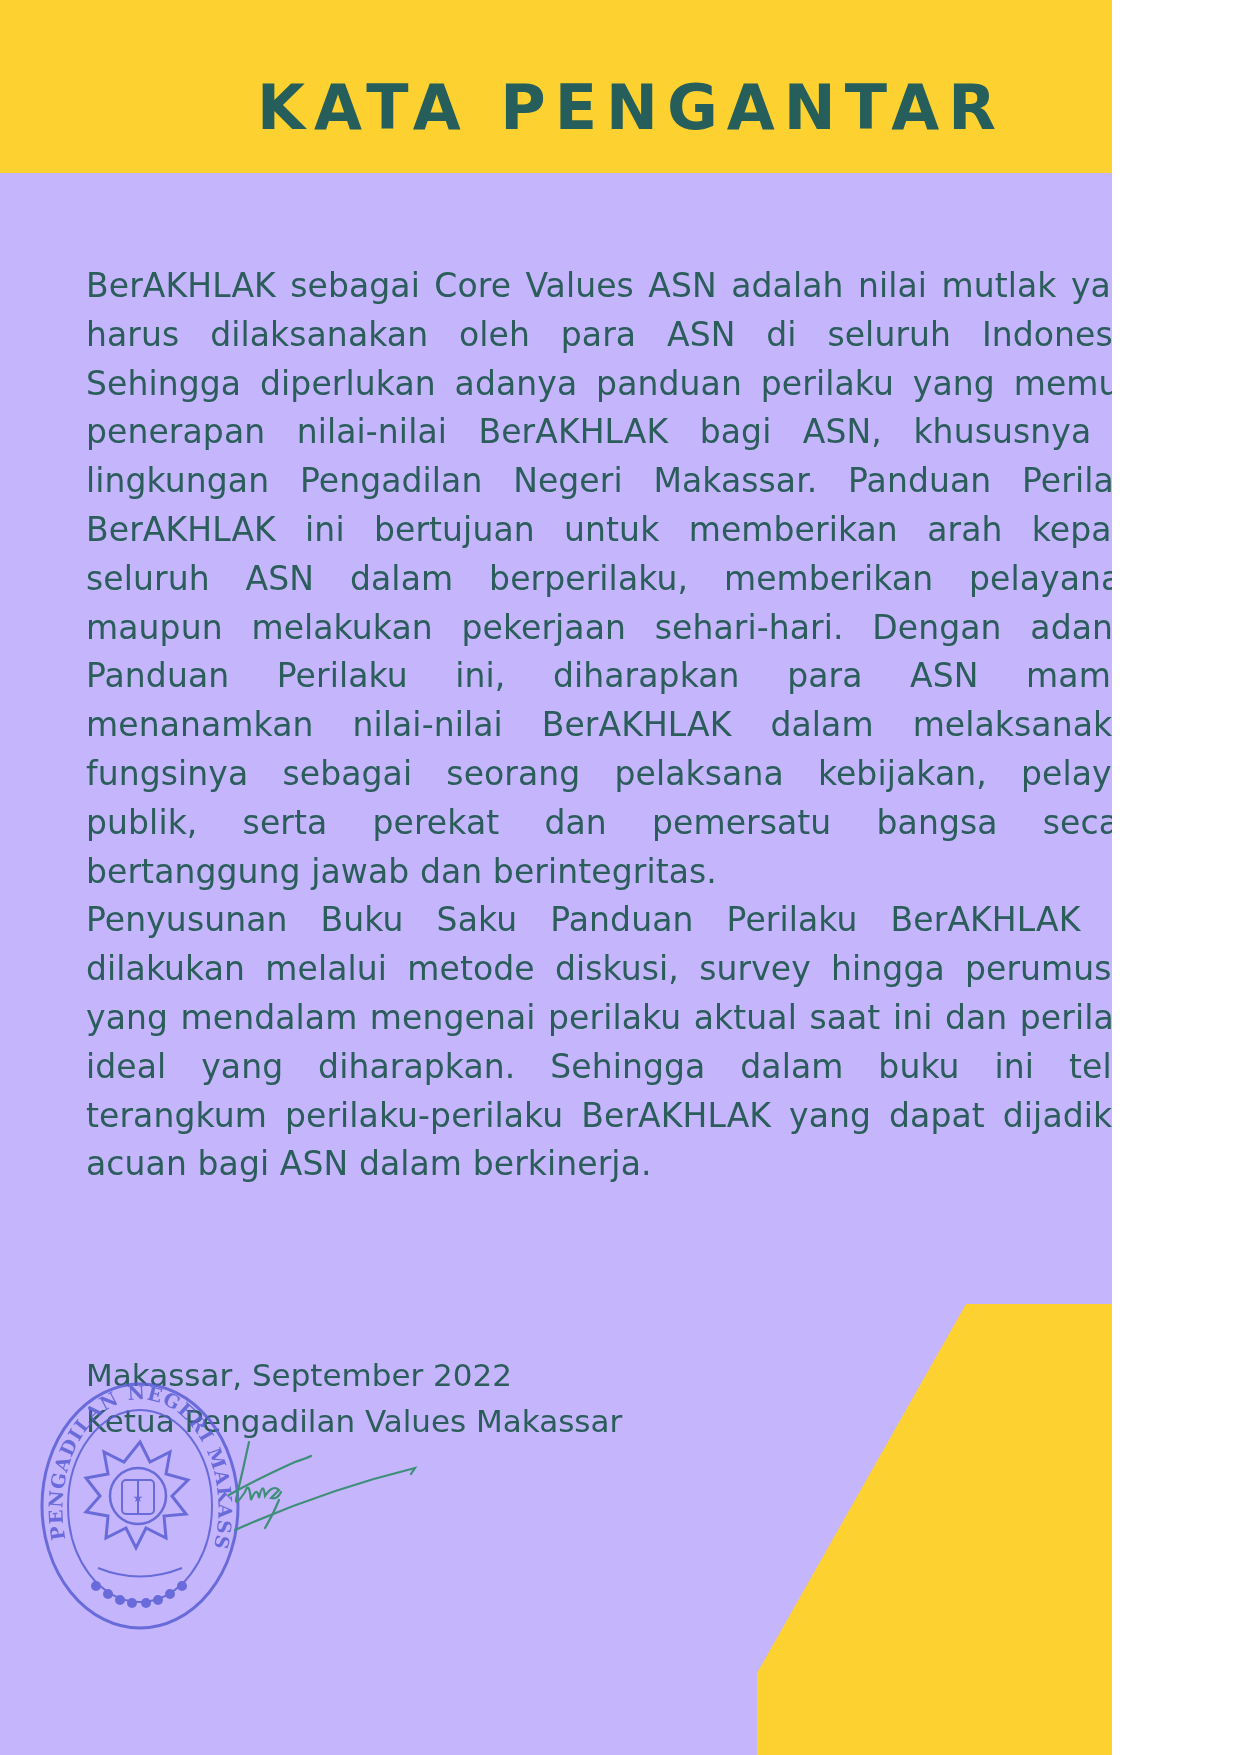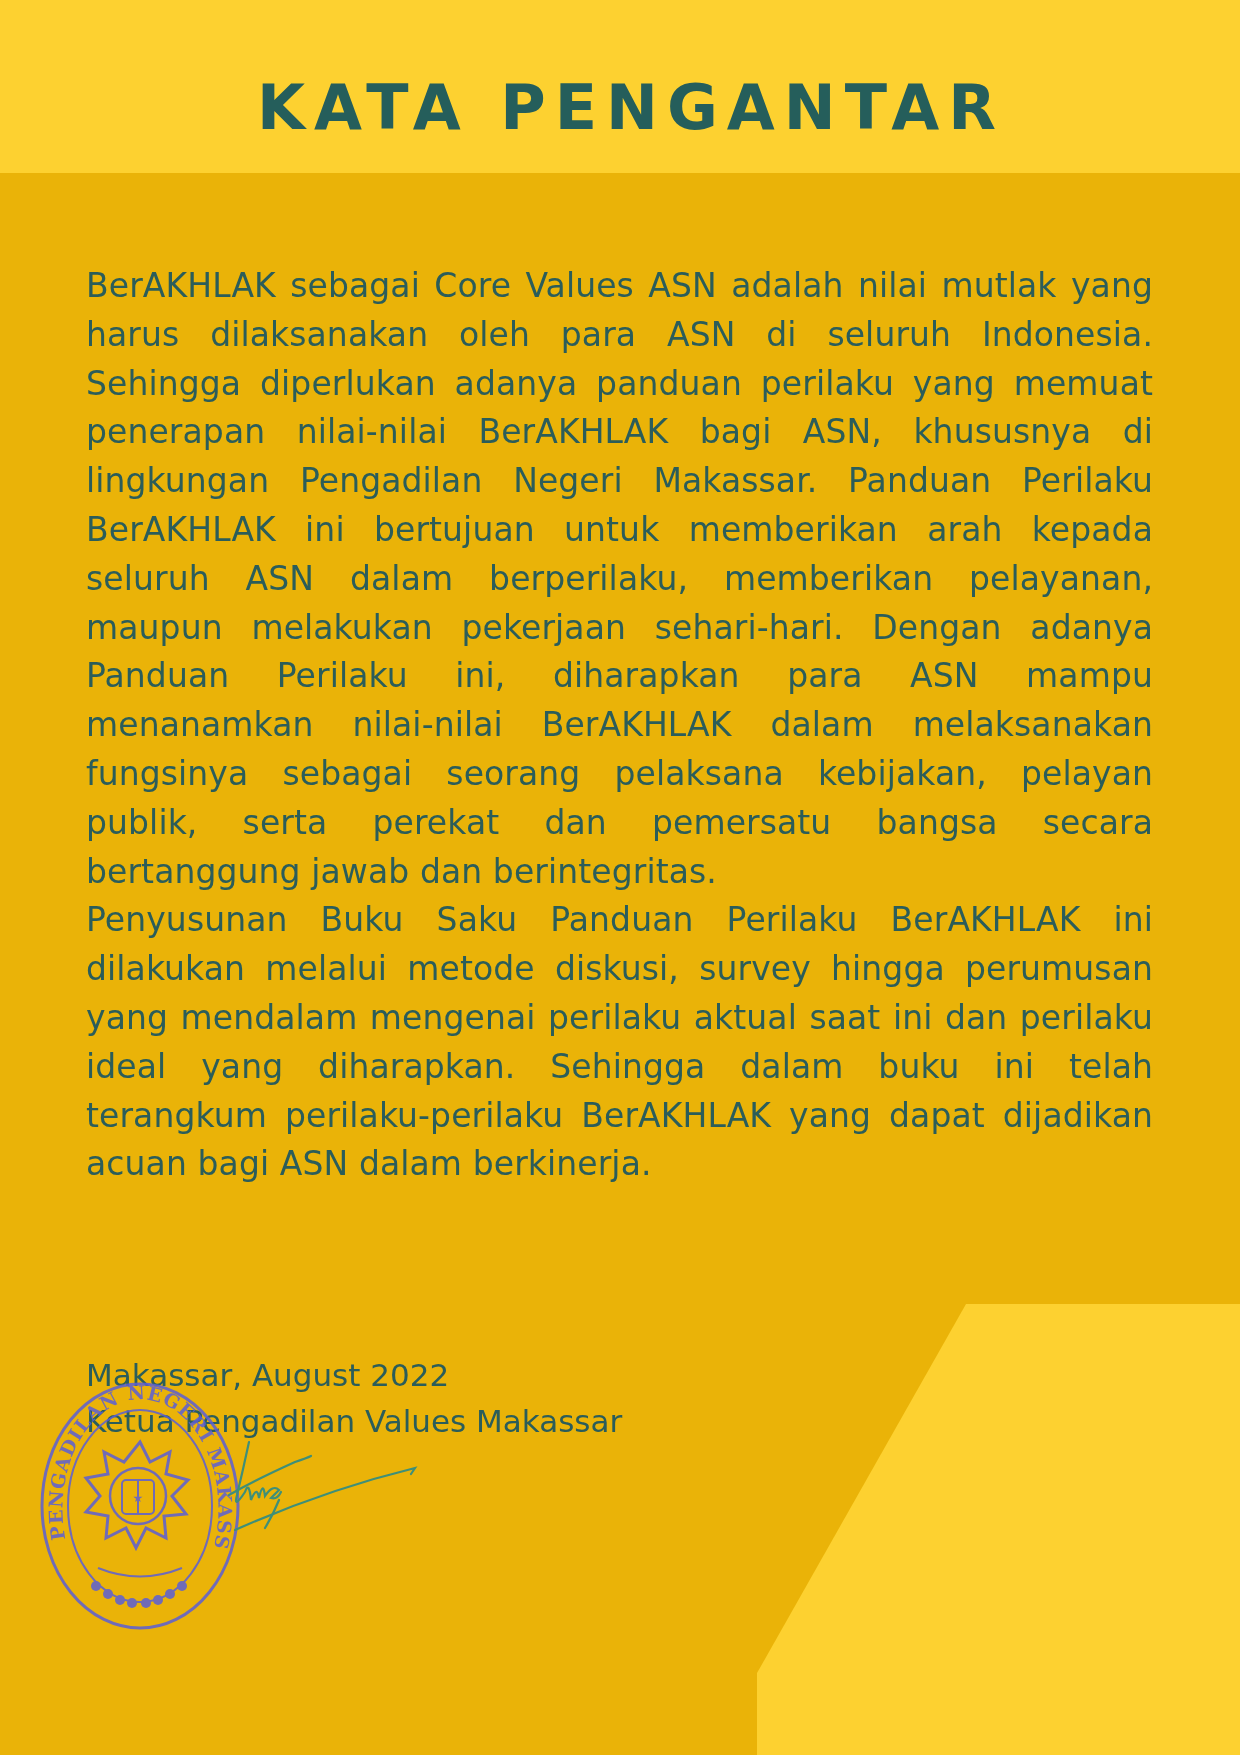--- a/index.html
+++ b/index.html
@@ -1,21 +1,21 @@
 <!DOCTYPE html>
 <html><head>
 <meta charset="utf-8">
 <style>
   html, body { margin: 0; padding: 0; background: #ffffff; }
   .page {
     position: relative;
-    width: 1240px;
+    width: 1112px;
     height: 1755px;
     overflow: hidden;
-    background: #eab308;
+    background: #c4b5fd;
     font-family: "DejaVu Sans", "Liberation Sans", sans-serif;
     color: #2b5d5a;
   }
   .header-band {
     position: absolute; left: 0; top: 0;
     width: 1240px; height: 173px;
     background: #fdd130;
   }
   .page-title {
     position: absolute; left: 0; top: 58px;
@@ -85,21 +85,21 @@
   <svg class="corner-shape" viewBox="0 0 1240 1755">
     <polygon points="966,1304 1240,1304 1240,1755 757,1755 757,1673" fill="#fdd130"></polygon>
   </svg>
 
   <div class="body-text">
     <p>BerAKHLAK sebagai Core Values ASN adalah nilai mutlak yang harus dilaksanakan oleh para ASN di seluruh Indonesia. Sehingga diperlukan adanya panduan perilaku yang memuat penerapan nilai-nilai BerAKHLAK bagi ASN, khususnya di lingkungan Pengadilan Negeri Makassar. Panduan Perilaku BerAKHLAK ini bertujuan untuk memberikan arah kepada seluruh ASN dalam berperilaku, memberikan pelayanan, maupun melakukan pekerjaan sehari-hari. Dengan adanya Panduan Perilaku ini, diharapkan para ASN mampu menanamkan nilai-nilai BerAKHLAK dalam melaksanakan fungsinya sebagai seorang pelaksana kebijakan, pelayan publik, serta perekat dan pemersatu bangsa secara bertanggung jawab dan berintegritas.</p>
     <p>Penyusunan Buku Saku Panduan Perilaku BerAKHLAK ini dilakukan melalui metode diskusi, survey hingga perumusan yang mendalam mengenai perilaku aktual saat ini dan perilaku ideal yang diharapkan. Sehingga dalam buku ini telah terangkum perilaku-perilaku BerAKHLAK yang dapat dijadikan acuan bagi ASN dalam berkinerja.</p>
   </div>
 
   <div class="closing">
-    <div>Makassar, August 2022</div>
+    <div>Makassar, September 2022</div>
     <div>Ketua Pengadilan Values Makassar</div>
   </div>
 
 
   <svg class="stamp" viewBox="0 0 205 252">
     <defs>
       <path id="stamp-arc" d="M 30 170 A 78 110 0 1 1 175 170"></path>
     </defs>
     <ellipse cx="102" cy="126" rx="98" ry="122" fill="none" stroke="#5b5fd6" stroke-width="3"></ellipse>
     <ellipse cx="102" cy="126" rx="72" ry="96" fill="none" stroke="#5b5fd6" stroke-width="2"></ellipse>

